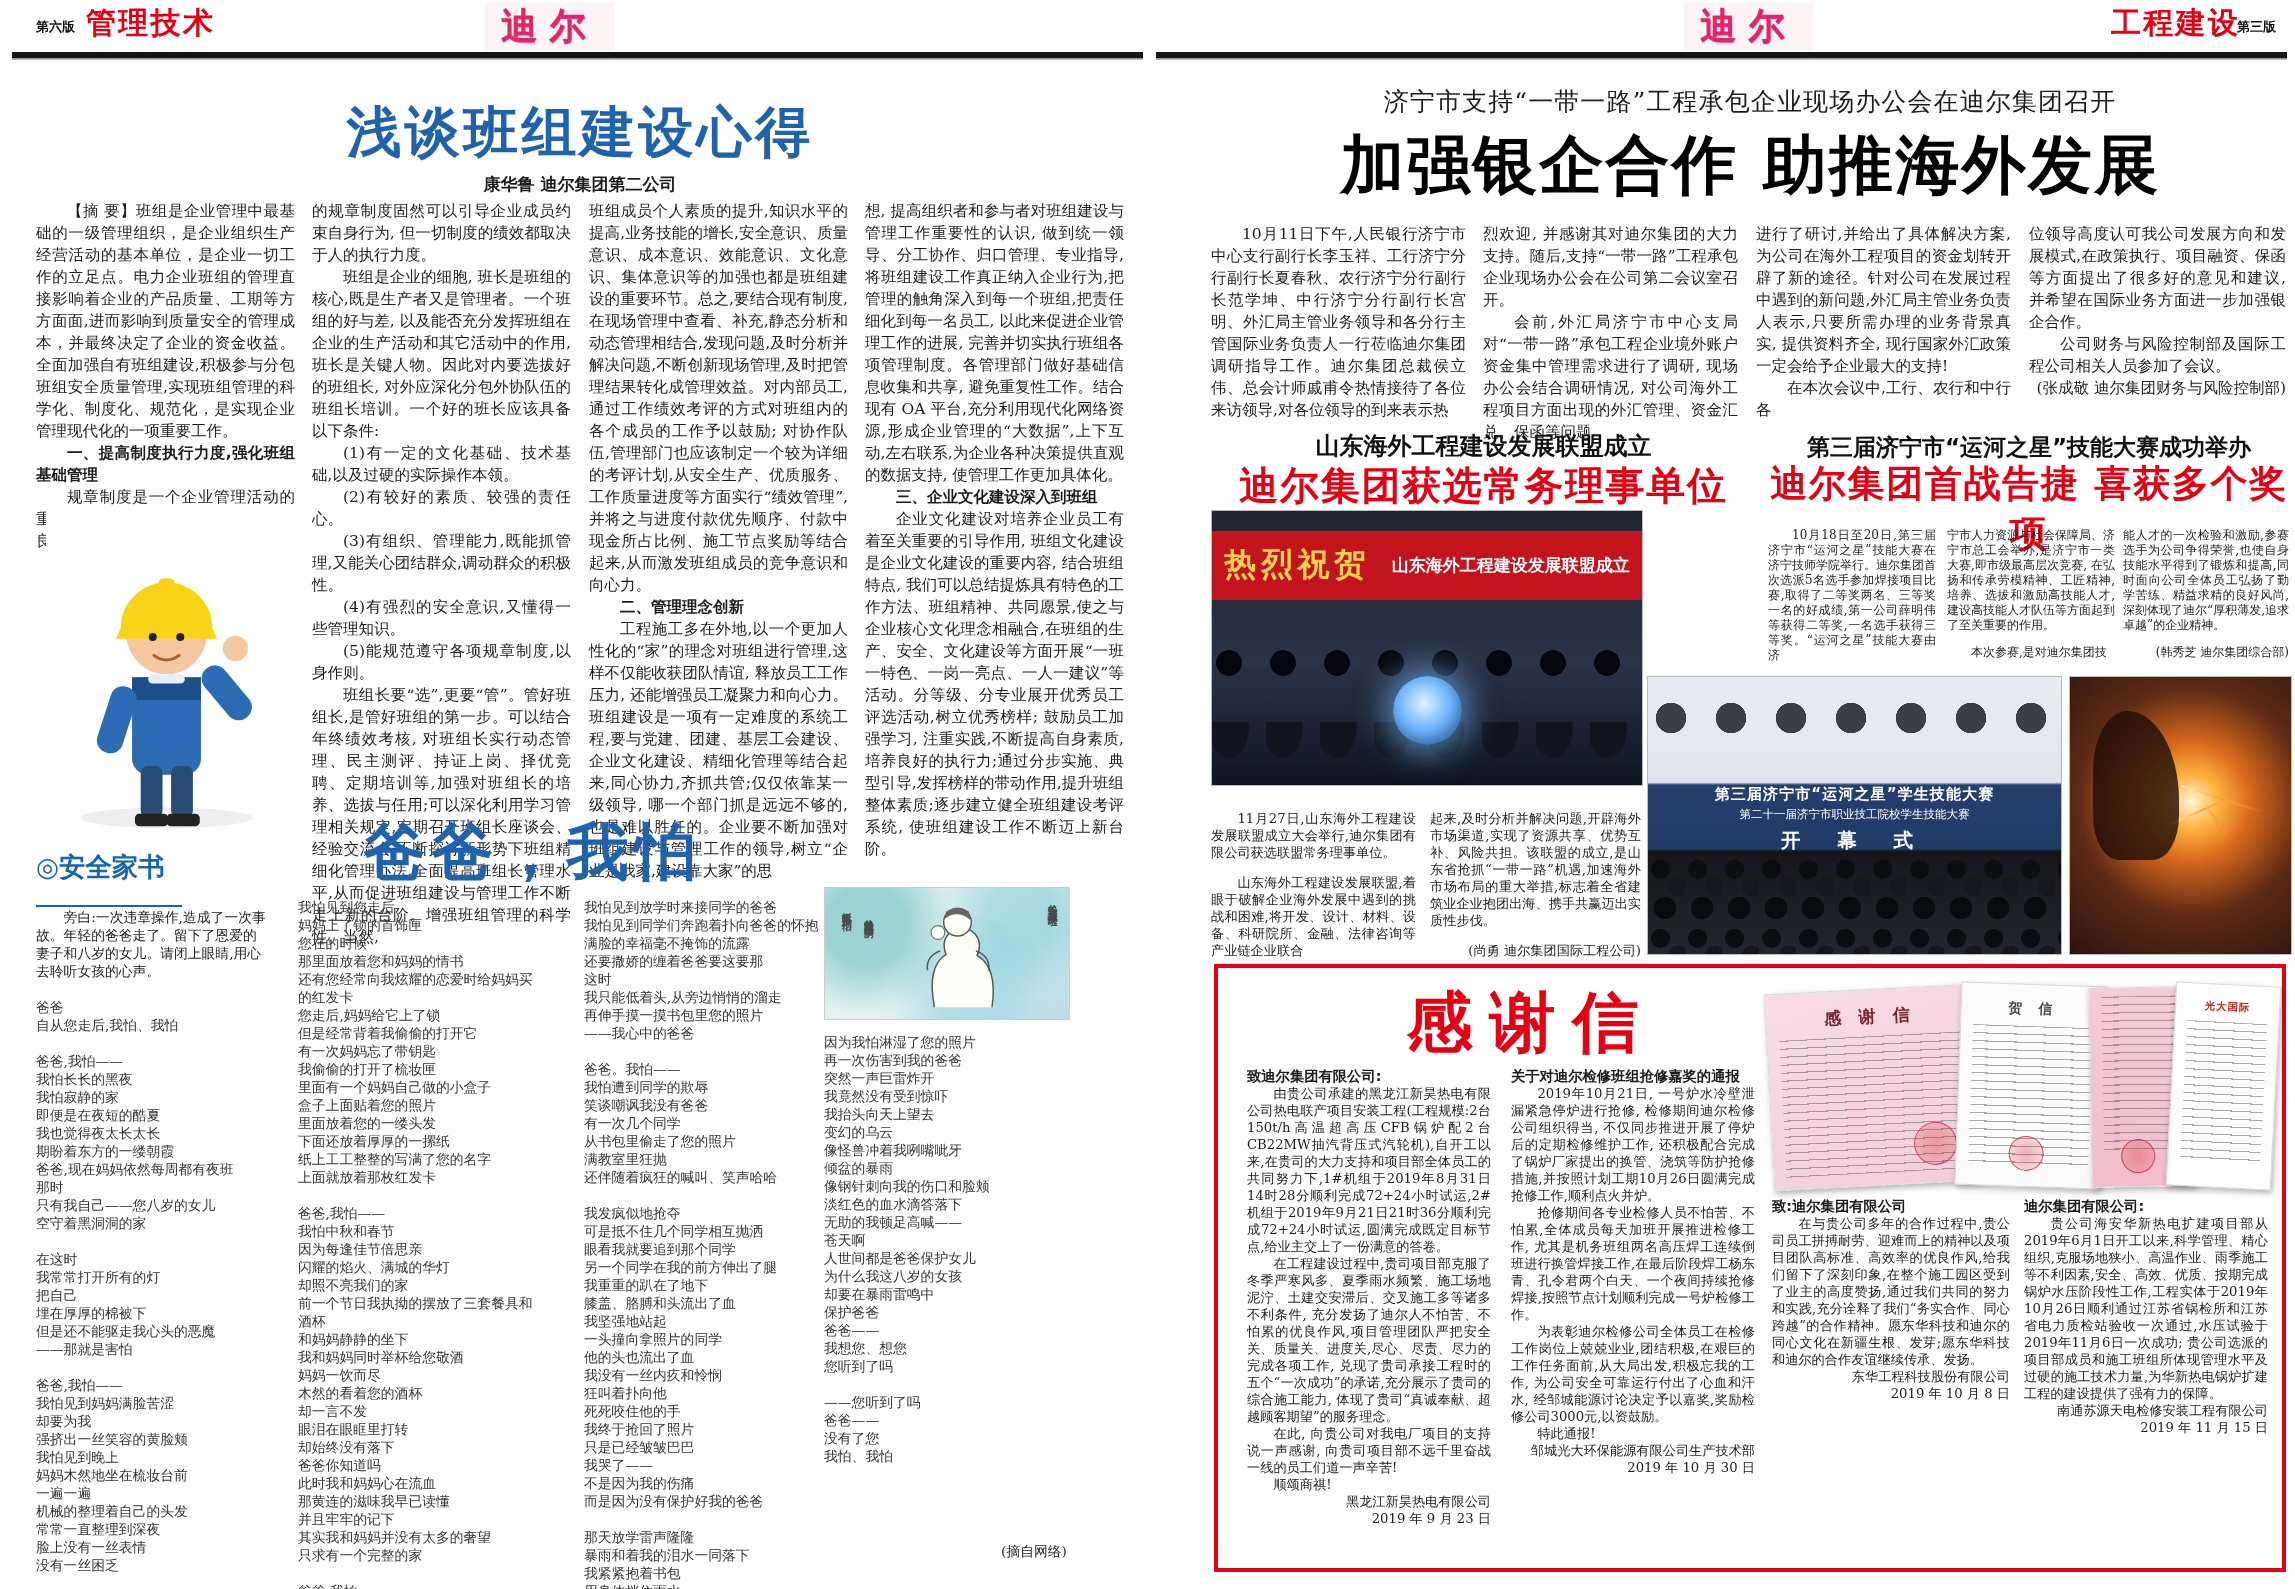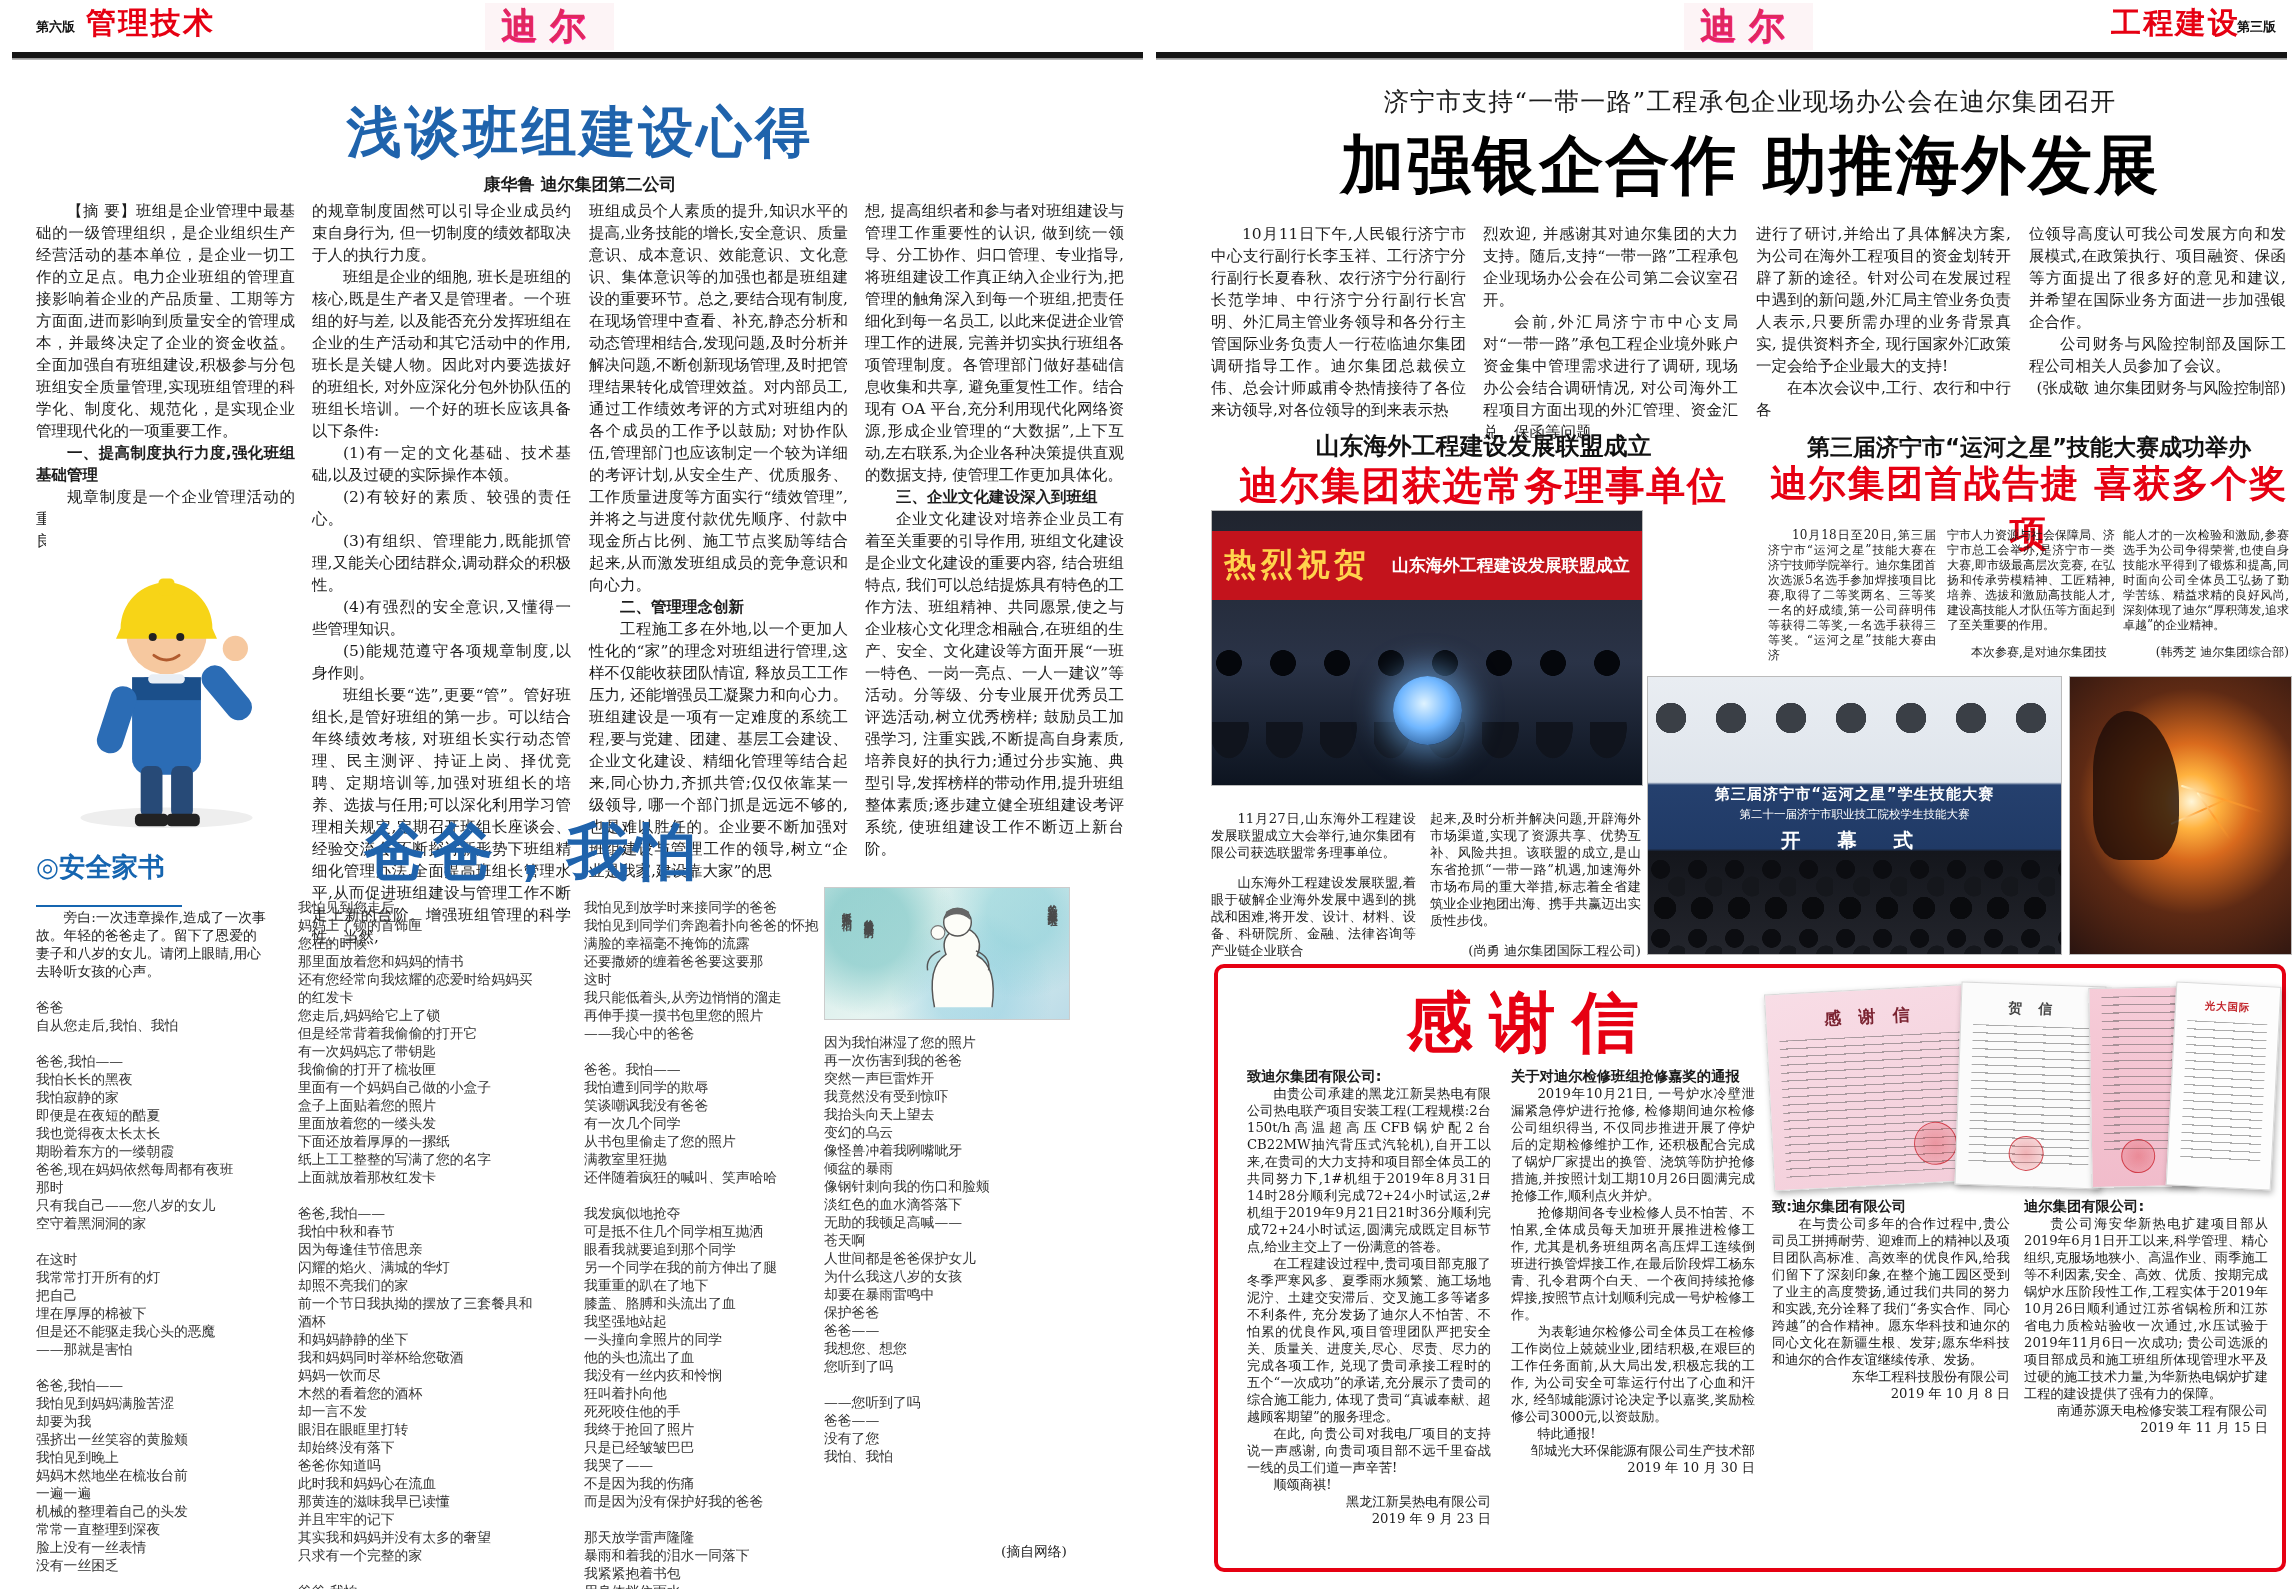--- a/index.html
+++ b/index.html
@@ -383,21 +383,21 @@
     <div class="crowd"></div>
   </div>
 
   <div class="abs photo weld-photo" style="left:2069px;top:676px;width:221px;height:277px;">
     <div class="spark" style="left:109px;top:121px;width:86px;transform:rotate(18deg);"></div>
     <div class="spark" style="left:98px;top:132px;width:69px;transform:rotate(-24deg);"></div>
     <div class="spark" style="left:115px;top:138px;width:57px;transform:rotate(55deg);"></div>
     <div class="abs" style="left:23px;top:34px;width:86px;height:149px;border-radius:40% 60% 30% 30%;background:rgba(30,12,8,.8);"></div>
   </div>
 
-  <div class="abs letterbox" style="left:1214px;top:964px;width:1064px;height:600px;border-radius:10px;">
+  <div class="abs letterbox" style="left:1214px;top:964px;width:1064px;height:600px;">
     <div class="abs letters-title ctr" style="left:141px;top:10.3px;width:344px;">感谢信</div>
 
     <div class="abs lcol" style="left:29px;top:100px;width:244px;height:488px;">
         <p class="subhead">致迪尔集团有限公司:</p>
         <p class="para">由贵公司承建的黑龙江新昊热电有限公司热电联产项目安装工程(工程规模:2台150t/h高温超高压CFB锅炉配2台CB22MW抽汽背压式汽轮机),自开工以来,在贵司的大力支持和项目部全体员工的共同努力下,1#机组于2019年8月31日14时28分顺利完成72+24小时试运,2#机组于2019年9月21日21时36分顺利完成72+24小时试运,圆满完成既定目标节点,给业主交上了一份满意的答卷。</p>
         <p class="para">在工程建设过程中,贵司项目部克服了冬季严寒风多、夏季雨水频繁、施工场地泥泞、土建交安滞后、交叉施工多等诸多不利条件, 充分发扬了迪尔人不怕苦、不怕累的优良作风,项目管理团队严把安全关、质量关、进度关,尽心、尽责、尽力的完成各项工作, 兑现了贵司承接工程时的五个“一次成功”的承诺,充分展示了贵司的综合施工能力, 体现了贵司“真诚奉献、超越顾客期望”的服务理念。</p>
         <p class="para">在此, 向贵公司对我电厂项目的支持说一声感谢, 向贵司项目部不远千里奋战一线的员工们道一声辛苦!</p>
         <p class="para">顺颂商祺!</p>
         <p class="align-r">黑龙江新昊热电有限公司</p>
         <p class="align-r">2019 年 9 月 23 日</p>

